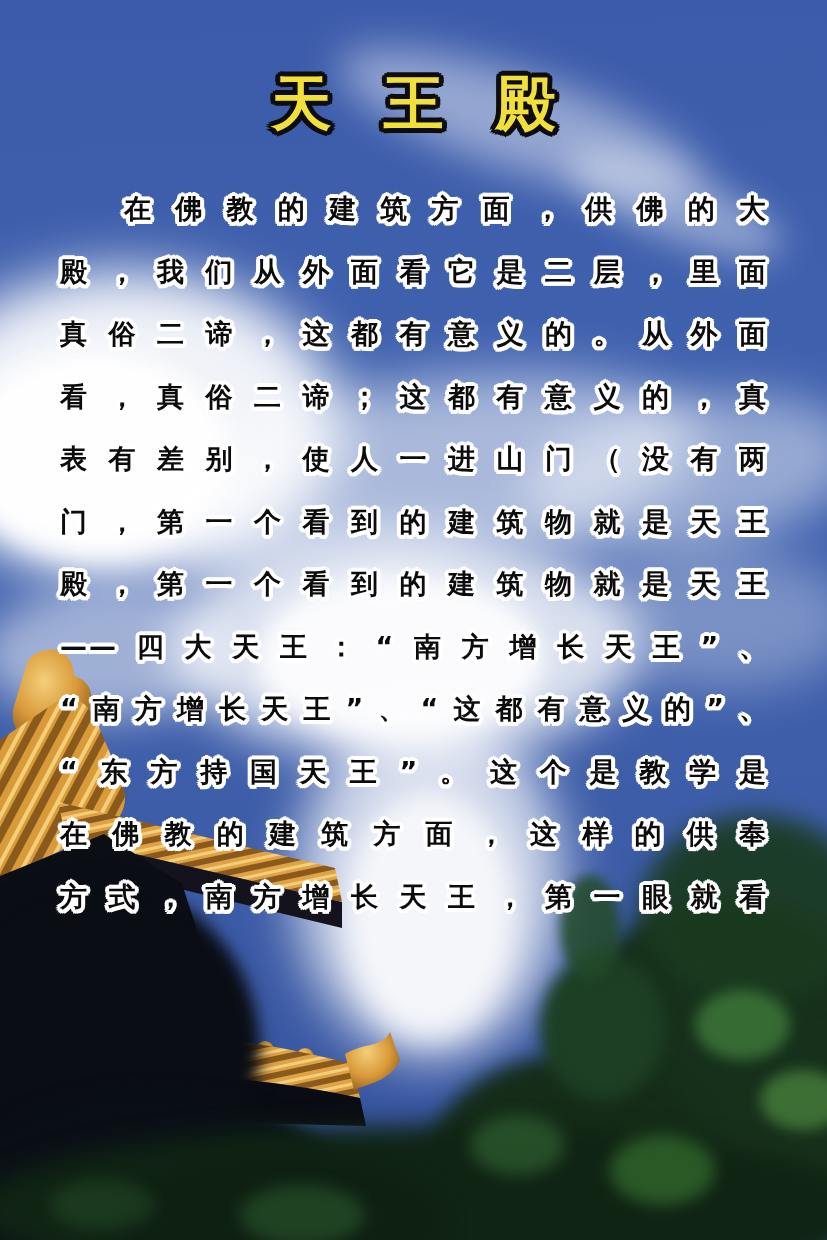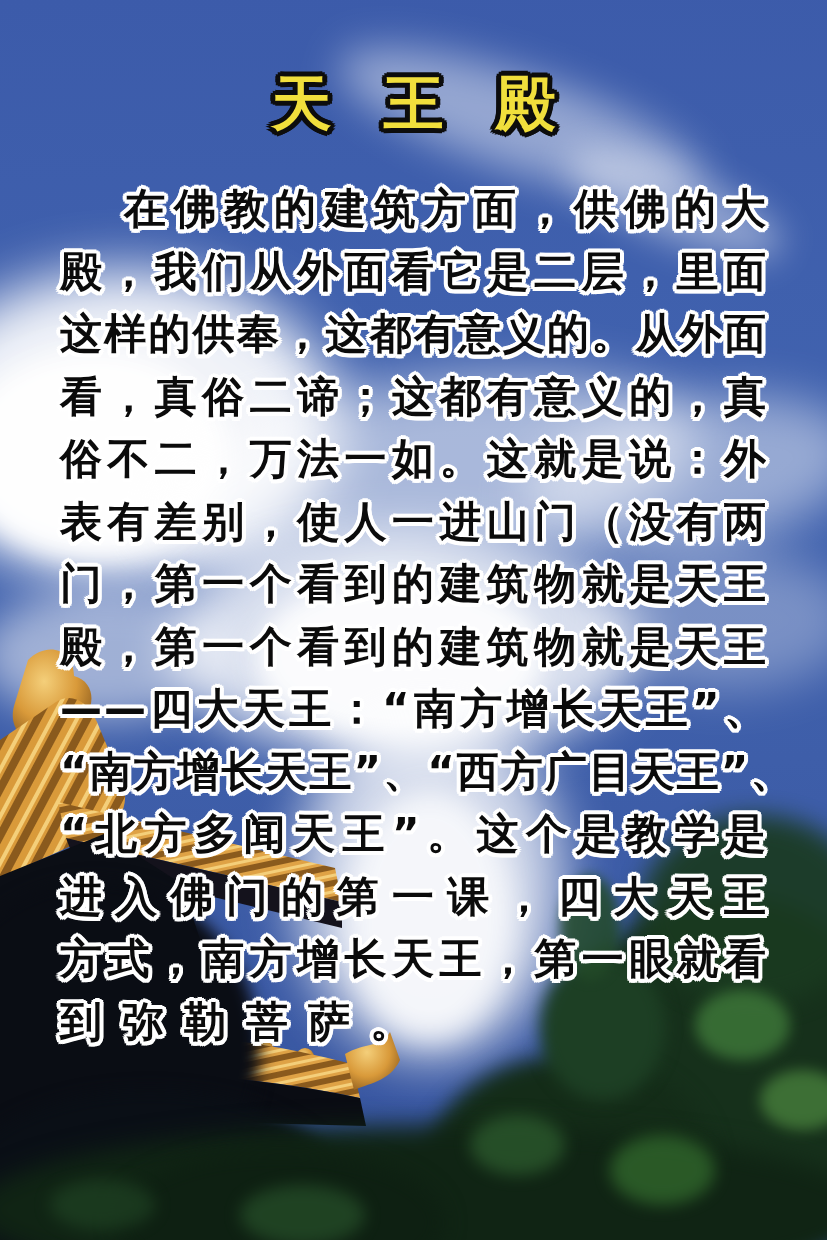--- a/index.html
+++ b/index.html
@@ -23,21 +23,21 @@
     text-shadow:
       5px 0 0 #0d0d0d, 4.4px 2.5px 0 #0d0d0d, 2.5px 4.4px 0 #0d0d0d, 0 5px 0 #0d0d0d,
       -2.5px 4.4px 0 #0d0d0d, -4.4px 2.5px 0 #0d0d0d, -5px 0 0 #0d0d0d, -4.4px -2.5px 0 #0d0d0d,
       -2.5px -4.4px 0 #0d0d0d, 0 -5px 0 #0d0d0d, 2.5px -4.4px 0 #0d0d0d, 4.4px -2.5px 0 #0d0d0d;
   }
   #body-text{
     position:absolute; top:178px; left:60px; width:708px; z-index:20;
   }
   .line{
     display:block; width:708px; height:62.5px; line-height:62.5px;
-    font-size:42px; font-weight:bold; color:#0b0b0b; white-space:nowrap;
+    font-size:27px; font-weight:bold; color:#0b0b0b; white-space:nowrap;
     text-align:justify; text-align-last:justify; letter-spacing:2px;
     text-shadow:
       4px 0 0 #fff, 3.5px 2px 0 #fff, 2px 3.5px 0 #fff, 0 4px 0 #fff,
       -2px 3.5px 0 #fff, -3.5px 2px 0 #fff, -4px 0 0 #fff, -3.5px -2px 0 #fff,
       -2px -3.5px 0 #fff, 0 -4px 0 #fff, 2px -3.5px 0 #fff, 3.5px -2px 0 #fff,
       0 0 3px #fff;
   }
   .line.indent{ width:644px; margin-left:64px; }
   .line.last{ text-align-last:left; letter-spacing:20px; }
   svg{display:block;}
@@ -125,27 +125,25 @@
 
   <div id="title">
     <span class="title-char">天</span>
     <span class="title-char">王</span>
     <span class="title-char">殿</span>
   </div>
 
   <div id="body-text">
     <span class="line indent">在佛教的建筑方面，供佛的大</span>
     <span class="line">殿，我们从外面看它是二层，里面</span>
-    <span class="line">这样的供奉，这都有意义的。从外面</span>
+    <span class="line">真俗二谛，这都有意义的。从外面</span>
     <span class="line">看，真俗二谛；这都有意义的，真</span>
-    <span class="line">俗不二，万法一如。这就是说：外</span>
     <span class="line">表有差别，使人一进山门（没有两</span>
     <span class="line">门，第一个看到的建筑物就是天王</span>
     <span class="line">殿，第一个看到的建筑物就是天王</span>
     <span class="line">——四大天王：“南方增长天王”、</span>
-    <span class="line">“南方增长天王”、“西方广目天王”、</span>
-    <span class="line">“北方多闻天王”。这个是教学是</span>
-    <span class="line">进入佛门的第一课，四大天王</span>
+    <span class="line">“南方增长天王”、“这都有意义的”、</span>
+    <span class="line">“东方持国天王”。这个是教学是</span>
+    <span class="line">在佛教的建筑方面，这样的供奉</span>
     <span class="line">方式，南方增长天王，第一眼就看</span>
-    <span class="line last">到弥勒菩萨。</span>
   </div>
 
 </div>
 
 </body></html>

